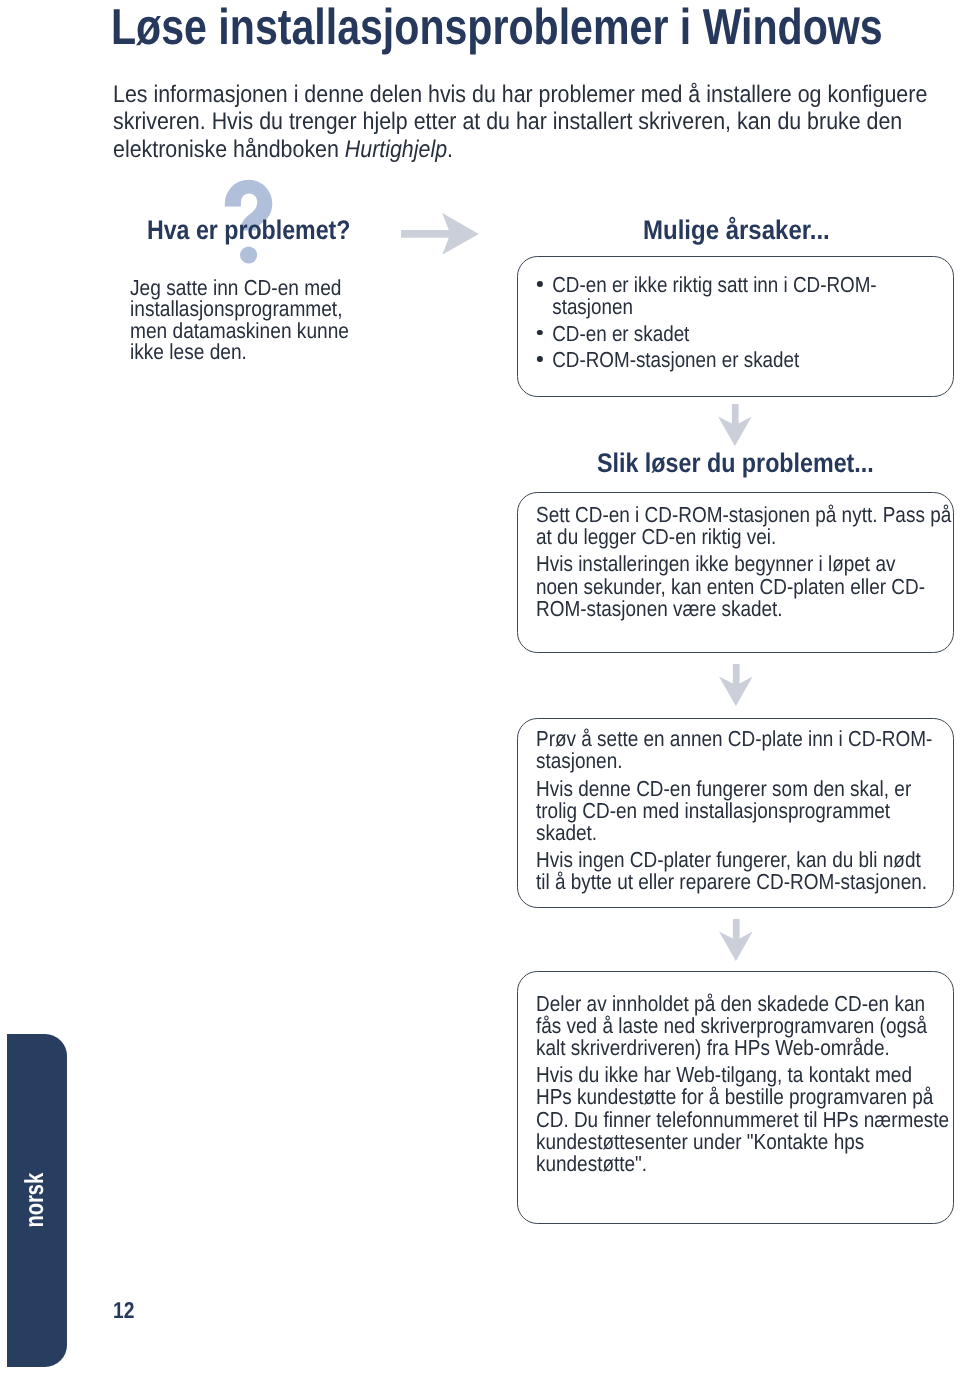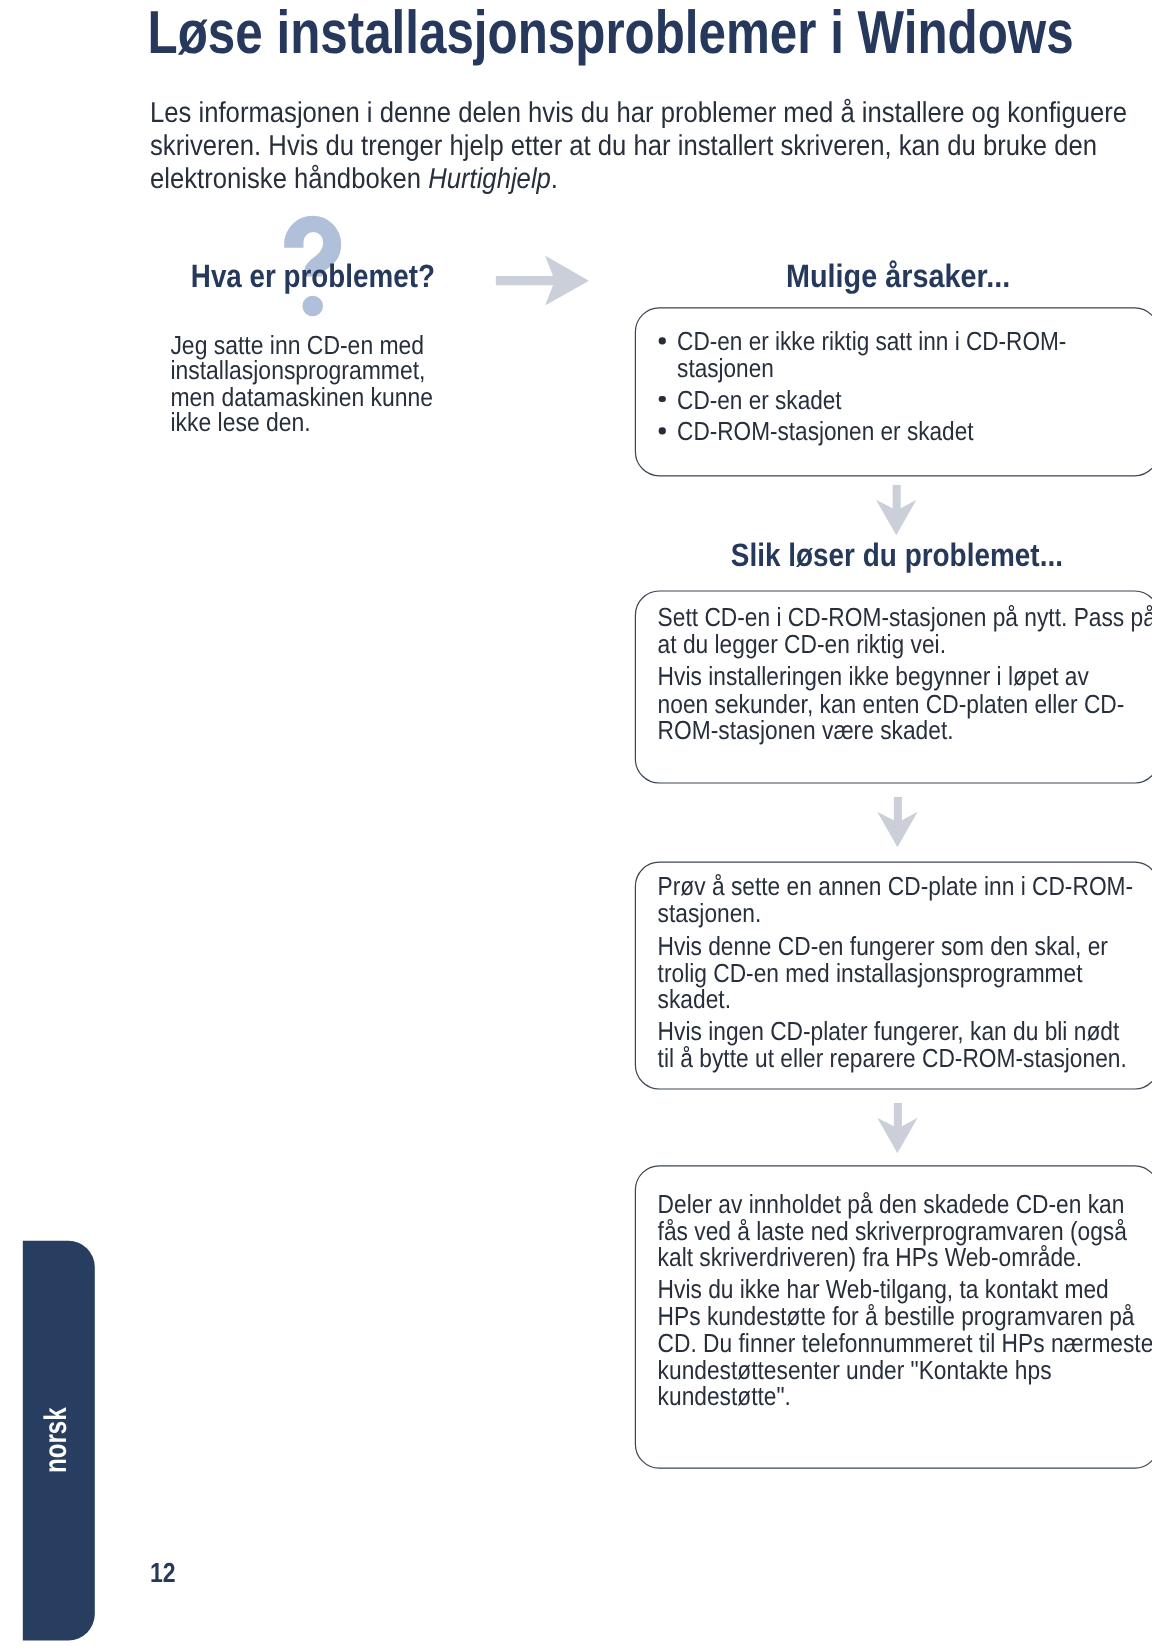--- a/index.html
+++ b/index.html
@@ -1,20 +1,20 @@
 <!DOCTYPE html>
 <html><head>
 <meta charset="utf-8">
 <title>Page</title>
 <style>
   html,body{margin:0;padding:0;}
   body{width:960px;height:1377px;background:#ffffff;position:relative;overflow:hidden;
        font-family:"Liberation Sans", sans-serif;-webkit-font-smoothing:antialiased;
        text-rendering:geometricPrecision;}
-  .page{position:absolute;inset:0;opacity:0.999;margin-left:12px;}
+  .page{position:absolute;inset:0;opacity:0.999;}
   
   #title{position:absolute;left:111px;top:0px;font-size:50.5px;font-weight:bold;
          color:#26395c;line-height:54px;white-space:nowrap;
          transform:scaleX(0.814);transform-origin:0 0;}
   
   #intro{position:absolute;left:113px;top:80.5px;font-size:24px;line-height:27.8px;
          color:#272f3c;margin:0;transform:scaleX(0.891);transform-origin:0 0;white-space:nowrap;}
   #intro i{font-style:italic;}
   
   #qmark{position:absolute;left:223px;top:177px;}

